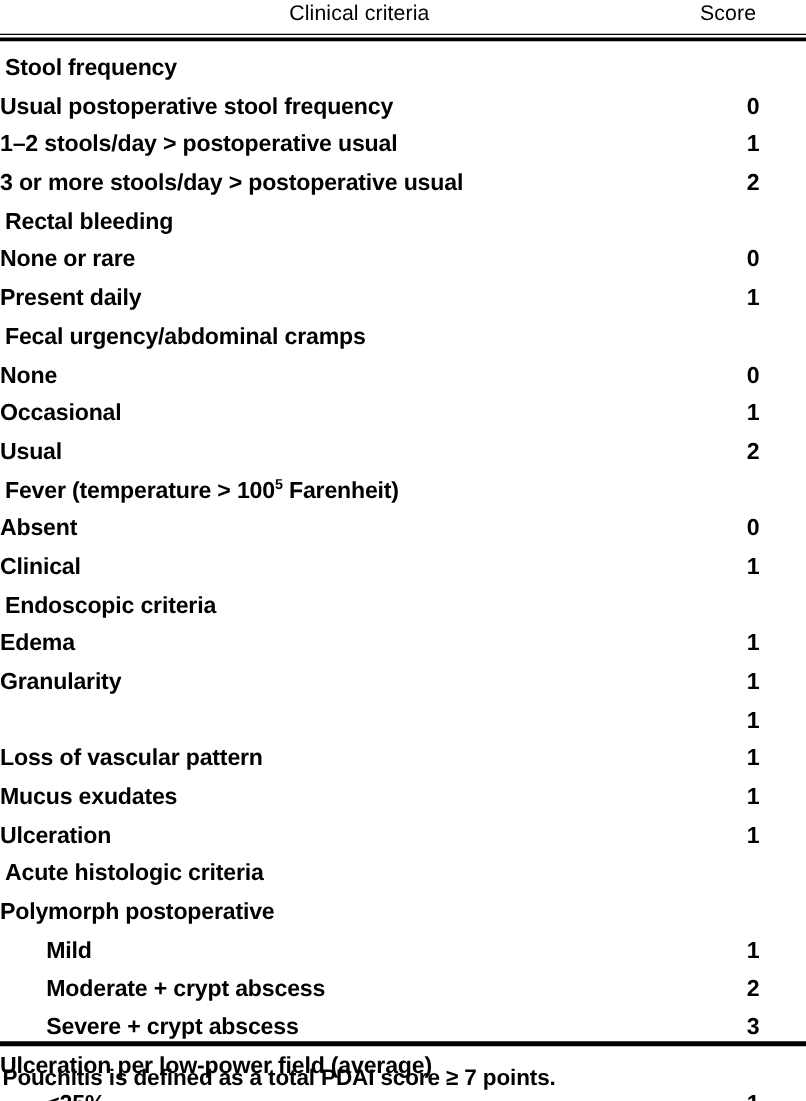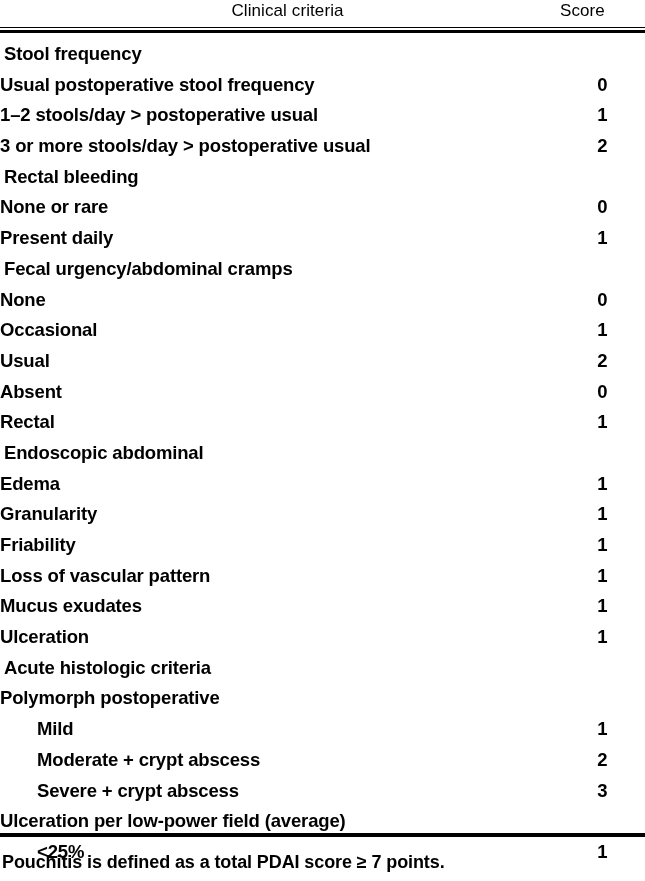--- a/index.html
+++ b/index.html
@@ -163,42 +163,45 @@
         <div class="score">0</div>
       </div>
       <div class="row lvl1">
         <div class="label">Occasional</div>
         <div class="score">1</div>
       </div>
       <div class="row lvl1">
         <div class="label">Usual</div>
         <div class="score">2</div>
       </div>
+      <div class="row lvl0">
+        <div class="label">Fever (temperature &gt; 100<sup>5</sup> Farenheit)</div>
+        <div class="score"></div>
+      </div>
       <div class="row lvl1">
         <div class="label">Absent</div>
         <div class="score">0</div>
       </div>
       <div class="row lvl1">
-        <div class="label">Rectal</div>
-        <div class="score">1</div>
-      </div>
-      <div class="row lvl0">
-        <div class="label">Endoscopic abdominal</div>
+        <div class="label">Clinical</div>
+        <div class="score">1</div>
+      </div>
+      <div class="row lvl0">
+        <div class="label">Endoscopic criteria</div>
         <div class="score"></div>
       </div>
       <div class="row lvl1">
         <div class="label">Edema</div>
         <div class="score">1</div>
       </div>
       <div class="row lvl1">
         <div class="label">Granularity</div>
         <div class="score">1</div>
       </div>
       <div class="row lvl1">
-        <div class="label">Friability</div>
         <div class="score">1</div>
       </div>
       <div class="row lvl1">
         <div class="label">Loss of vascular pattern</div>
         <div class="score">1</div>
       </div>
       <div class="row lvl1">
         <div class="label">Mucus exudates</div>
         <div class="score">1</div>
       </div>

